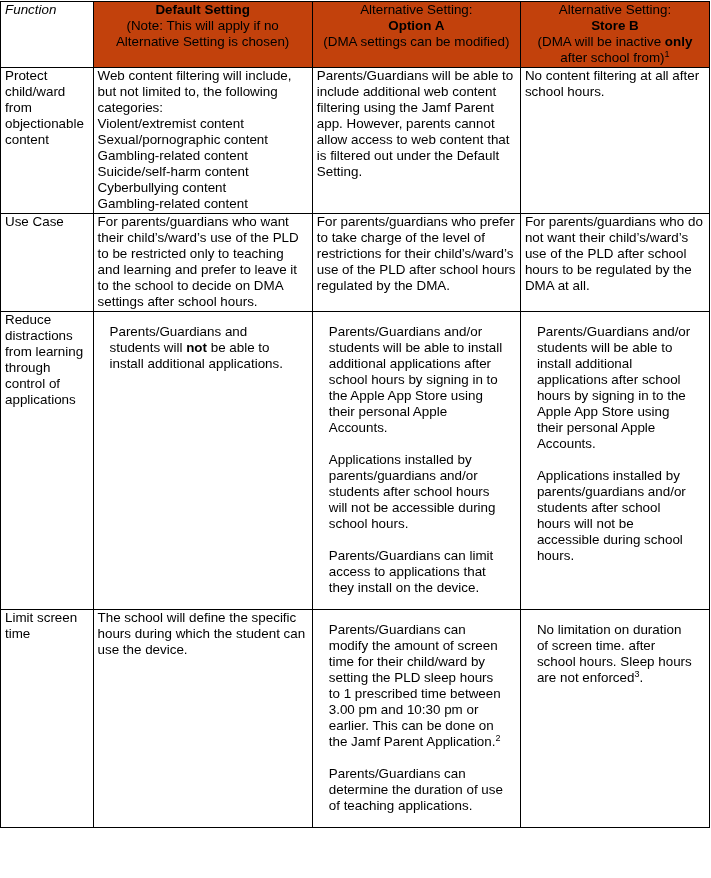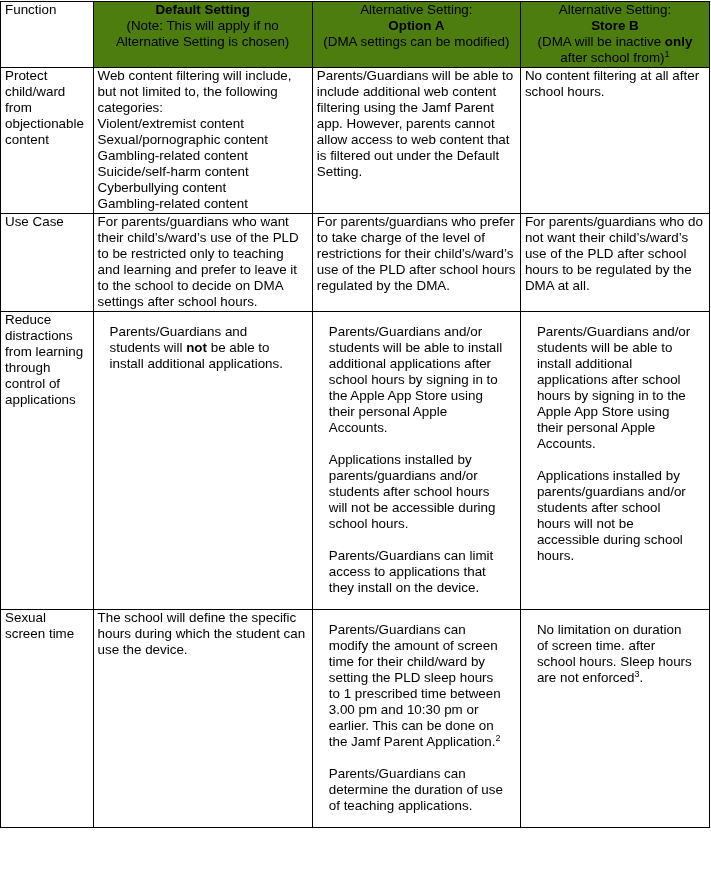--- a/index.html
+++ b/index.html
@@ -23,26 +23,27 @@
     color: #000000;
   }
   .doc-table th,
   .doc-table td {
     border: 1px solid #000000;
     vertical-align: top;
     padding: 0 4px 1px 4px;
     font-weight: normal;
   }
   .doc-table thead th {
-    background: #4d7c0f;
+    background: #c2410c;
     text-align: center;
   }
   .doc-table thead th.fn-header {
     background: #ffffff;
     text-align: left;
+    font-style: italic;
   }
   td.row-label {
     overflow-wrap: break-word;
     word-break: break-word;
   }
   .bold { font-weight: bold; }
   .u { }
   p { margin: 12px; }
   p.sp { margin-top: 16px; }
   sup {
@@ -123,21 +124,21 @@
         <p>Parents/Guardians and/or students will be able to install additional applications after school hours by signing in to the Apple App Store using their personal Apple Accounts.</p>
         <p class="sp">Applications installed by parents/guardians and/or students after school hours will not be accessible during school hours.</p>
         <p class="sp">Parents/Guardians can limit access to applications that they install on the device.</p>
       </td>
       <td>
         <p>Parents/Guardians and/or students will be able to install additional applications after school hours by signing in to the Apple App Store using their personal Apple Accounts.</p>
         <p class="sp">Applications installed by parents/guardians and/or students after school hours will not be accessible during school hours.</p>
       </td>
     </tr>
     <tr>
-      <td class="row-label">Sexual screen time</td>
+      <td class="row-label">Limit screen time</td>
       <td>The school will define the specific hours during which the student can use the device.</td>
       <td>
         <p><span>Parents/Guardians can modify the amount of screen time for their child/ward by setting the PLD sleep hours to 1 prescribed time between 3.00 pm and 10:30 pm or earlier. This can be done on the Jamf Parent Application.</span><sup>2</sup></p>
         <p class="sp">Parents/Guardians can determine the duration of use of teaching applications.</p>
       </td>
       <td>
         <p><span>No limitation on duration of screen time. after school hours. Sleep hours are not enforced</span><sup>3</sup><span>.</span></p>
       </td>
     </tr>
   </tbody>

